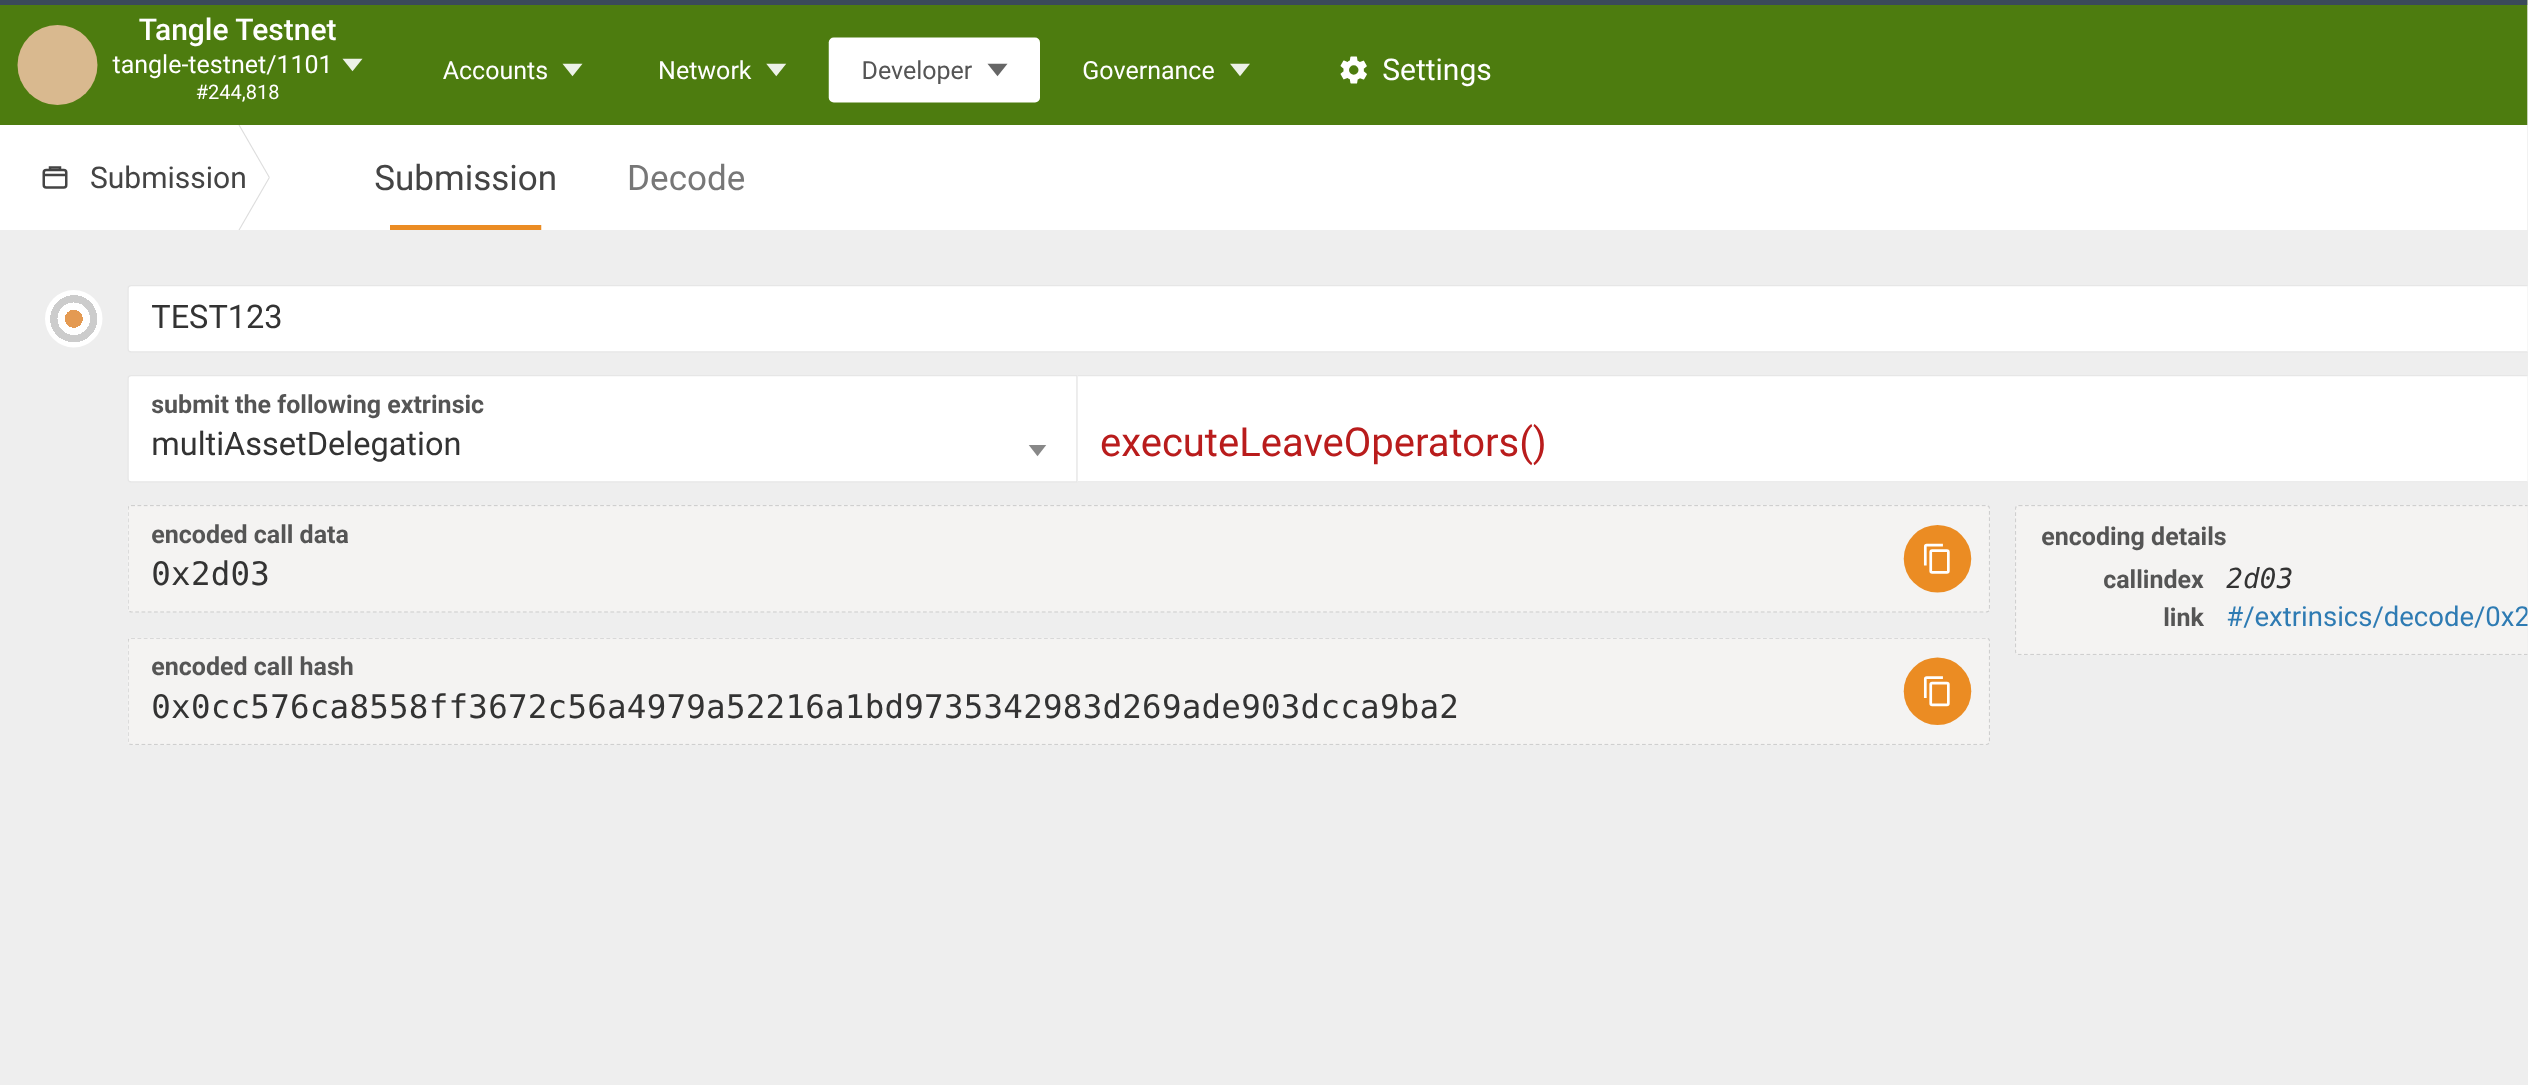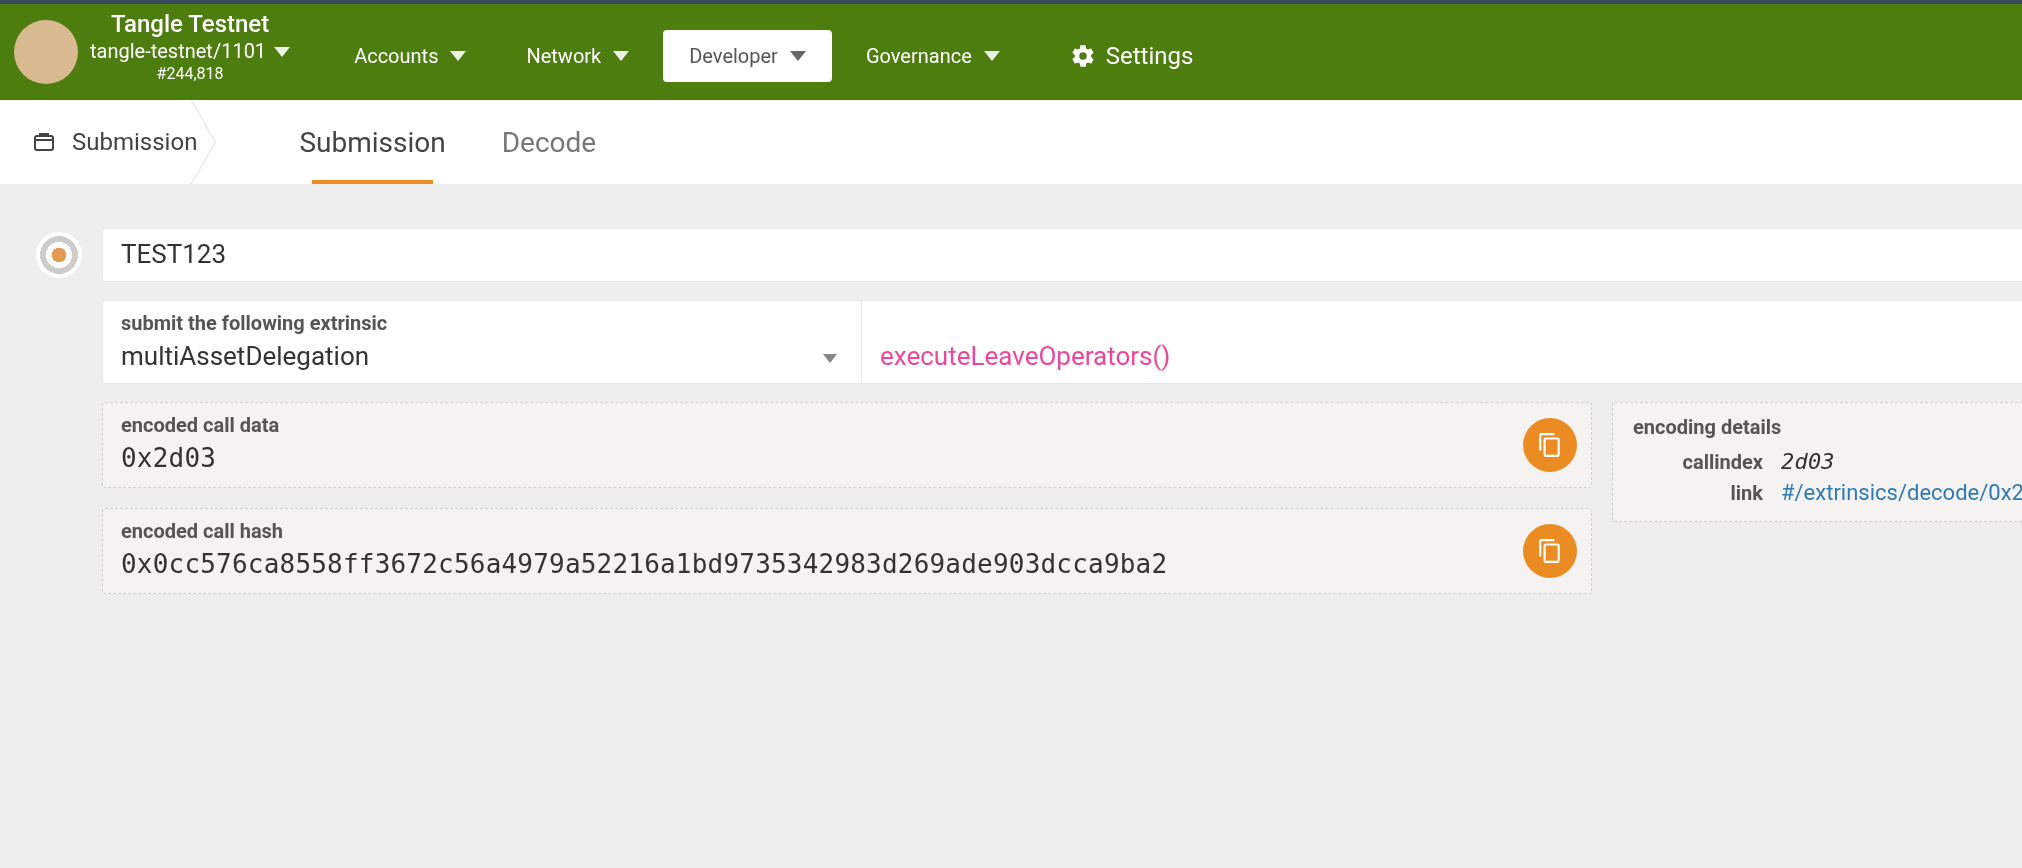--- a/index.html
+++ b/index.html
@@ -37,21 +37,21 @@
 .box { background: #fff; border: 1px solid #e6e6e6; border-radius: 3px; padding: 10px 18px 12px; flex: 1; }
 .box-dashed { background: #f4f3f2; border: 1px dashed #cfcfcf; border-radius: 3px; padding: 10px 18px 14px; position: relative; }
 .box-label { font-size: 20px; font-weight: 700; color: #555; margin-bottom: 6px; }
 .box-value { font-size: 26px; color: #333; }
 .mono { font-family: ui-monospace, Menlo, Consolas, monospace; letter-spacing: .2px; }
 
 .ext-row { display: flex; gap: 0; margin-left: 66px; width: 1940px; }
 .ext-left { flex: 0 0 760px; border: 1px solid #e6e6e6; background: #fff; border-radius: 3px 0 0 3px; padding: 10px 18px 12px; position: relative; }
 .ext-right { flex: 1; border: 1px solid #e6e6e6; border-left: none; background: #fff; border-radius: 0 3px 3px 0; padding: 10px 18px 12px; display: flex; align-items: flex-end; }
 .ext-left .caret-dd { position: absolute; right: 24px; bottom: 20px; width: 0; height: 0; border-left: 7px solid transparent; border-right: 7px solid transparent; border-top: 9px solid #888; }
-.ext-right .val { font-size: 26px; color: #ec4899; padding-top: 24px; }
+.ext-right .val { font-size: 32px; color: #b91c1c; padding-top: 24px; }
 
 .encoded-group { display: flex; gap: 20px; margin-left: 66px; width: 1940px; }
 .encoded-left { flex: 0 0 1490px; display: flex; flex-direction: column; gap: 20px; }
 .encoded-right { flex: 1; }
 
 .copybtn { position: absolute; right: 14px; top: 50%; transform: translateY(-50%); width: 54px; height: 54px; border-radius: 50%; background: #eb8c23; display: flex; align-items: center; justify-content: center; cursor: pointer; }
 .copybtn svg { width: 26px; height: 26px; fill: #fff; }
 
 .details { border: 1px dashed #cfcfcf; background: #f4f3f2; border-radius: 3px; padding: 12px 20px 16px; }
 .details-title { font-size: 20px; font-weight: 700; color: #555; margin-bottom: 10px; }

